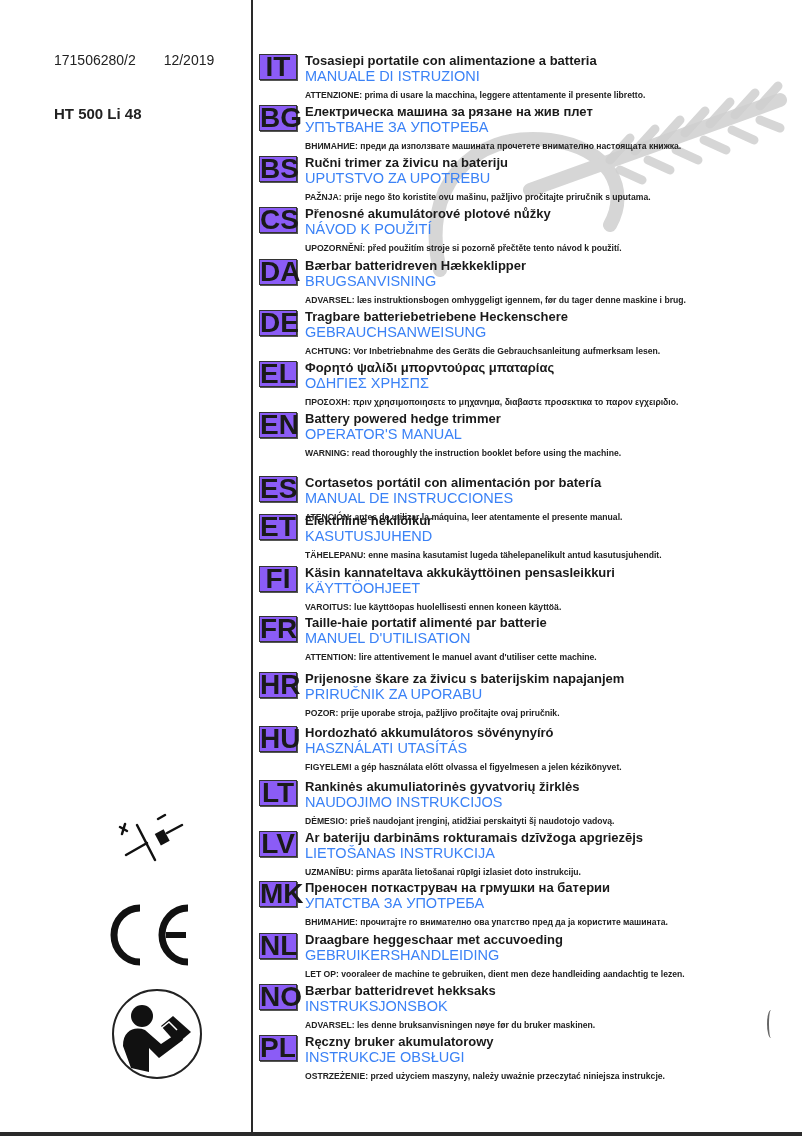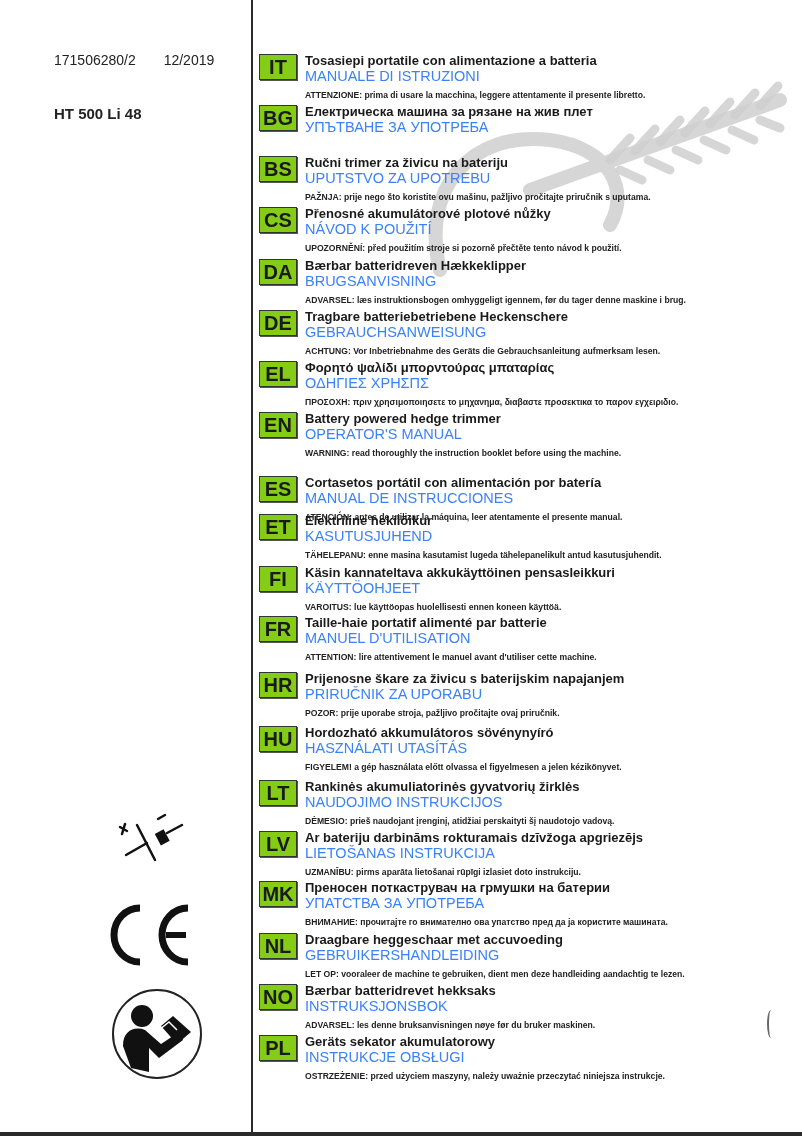--- a/index.html
+++ b/index.html
@@ -10,22 +10,22 @@
   .left-meta { position: absolute; left: 54px; top: 52px; font-size: 14px; color: #222; }
   .left-meta .code { display: inline-block; }
   .left-meta .date { display: inline-block; margin-left: 24px; }
   .model { position: absolute; left: 54px; top: 105px; font-size: 15px; font-weight: bold; color: #222; text-align: right; }
   .vline { position: absolute; left: 251px; top: 0; width: 2px; height: 1136px; background: #2a2a2a; }
   .bottom-line { position: absolute; left: 0; top: 1132px; width: 802px; height: 4px; background: #2a2a2a; }
   .watermark { position: absolute; left: 380px; top: 20px; width: 420px; height: 300px; pointer-events: none; }
   .lang-block { position: absolute; left: 259px; width: 540px; height: 50px; }
   .badge {
     position: absolute; left: 0; top: 1px; width: 36px; height: 24px;
-    border: 1.5px solid #333; background: #84cc16; box-shadow: 1px 1px 0 #555;
-    font-weight: bold; font-size: 20px; line-height: 24px; text-align: center; color: #1a1a1a;
+    border: 1.5px solid #333; background: #8b5cf6; box-shadow: 1px 1px 0 #555;
+    font-weight: bold; font-size: 28px; line-height: 24px; text-align: center; color: #1a1a1a;
   }
   .title { position: absolute; left: 46px; top: 0; font-weight: bold; font-size: 13px; white-space: nowrap; line-height: 16px; }
   .subtitle { position: absolute; left: 46px; top: 15px; font-size: 14.5px; white-space: nowrap; line-height: 16px; color: #3b82f6; }
   .warning { position: absolute; left: 46px; top: 37px; font-weight: bold; font-size: 8.6px; white-space: nowrap; color: #222; }
   .symbols { position: absolute; left: 105px; top: 800px; width: 130px; }
   .edge-mark { position: absolute; left: 767px; top: 1010px; width: 6px; height: 28px; border-left: 2px solid #666; border-radius: 50% 0 0 50%; }
 </style>
 </head>
 <body>
 
@@ -63,20 +63,21 @@
   <div class="lang-block" style="top:53px">
       <div class="badge">IT</div>
       <div class="title">Tosasiepi portatile con alimentazione a batteria</div>
       <div class="subtitle">MANUALE DI ISTRUZIONI</div>
       <div class="warning">ATTENZIONE: prima di usare la macchina, leggere attentamente il presente libretto.</div>
     </div>
   <div class="lang-block" style="top:104px">
       <div class="badge">BG</div>
       <div class="title">Електрическа машина за рязане на жив плет</div>
       <div class="subtitle">УПЪТВАНЕ ЗА УПОТРЕБА</div>
+      <div class="warning">ВНИМАНИЕ: преди да използвате машината прочетете внимателно настоящата книжка.</div>
     </div>
   <div class="lang-block" style="top:155px">
       <div class="badge">BS</div>
       <div class="title">Ručni trimer za živicu na bateriju</div>
       <div class="subtitle">UPUTSTVO ZA UPOTREBU</div>
       <div class="warning">PAŽNJA: prije nego što koristite ovu mašinu, pažljivo pročitajte priručnik s uputama.</div>
     </div>
   <div class="lang-block" style="top:206px">
       <div class="badge">CS</div>
       <div class="title">Přenosné akumulátorové plotové nůžky</div>
@@ -168,21 +169,21 @@
       <div class="warning">LET OP: vooraleer de machine te gebruiken, dient men deze handleiding aandachtig te lezen.</div>
     </div>
   <div class="lang-block" style="top:983px">
       <div class="badge">NO</div>
       <div class="title">Bærbar batteridrevet hekksaks</div>
       <div class="subtitle">INSTRUKSJONSBOK</div>
       <div class="warning">ADVARSEL: les denne bruksanvisningen nøye før du bruker maskinen.</div>
     </div>
   <div class="lang-block" style="top:1034px">
       <div class="badge">PL</div>
-      <div class="title">Geräts sekator akumulatorowy</div>
+      <div class="title">Ręczny bruker akumulatorowy</div>
       <div class="subtitle">INSTRUKCJE OBSŁUGI</div>
       <div class="warning">OSTRZEŻENIE: przed użyciem maszyny, należy uważnie przeczytać niniejsza instrukcje.</div>
     </div>
 </div>
 
 <div class="symbols">
   <svg width="80" height="70" viewBox="0 0 80 70" style="position:absolute;left:12px;top:5px;">
     <g stroke="#111" stroke-width="2.5" stroke-linecap="round" fill="none">
       <line x1="20" y1="20" x2="38" y2="55"></line>
       <line x1="9" y1="50" x2="30" y2="38"></line>

